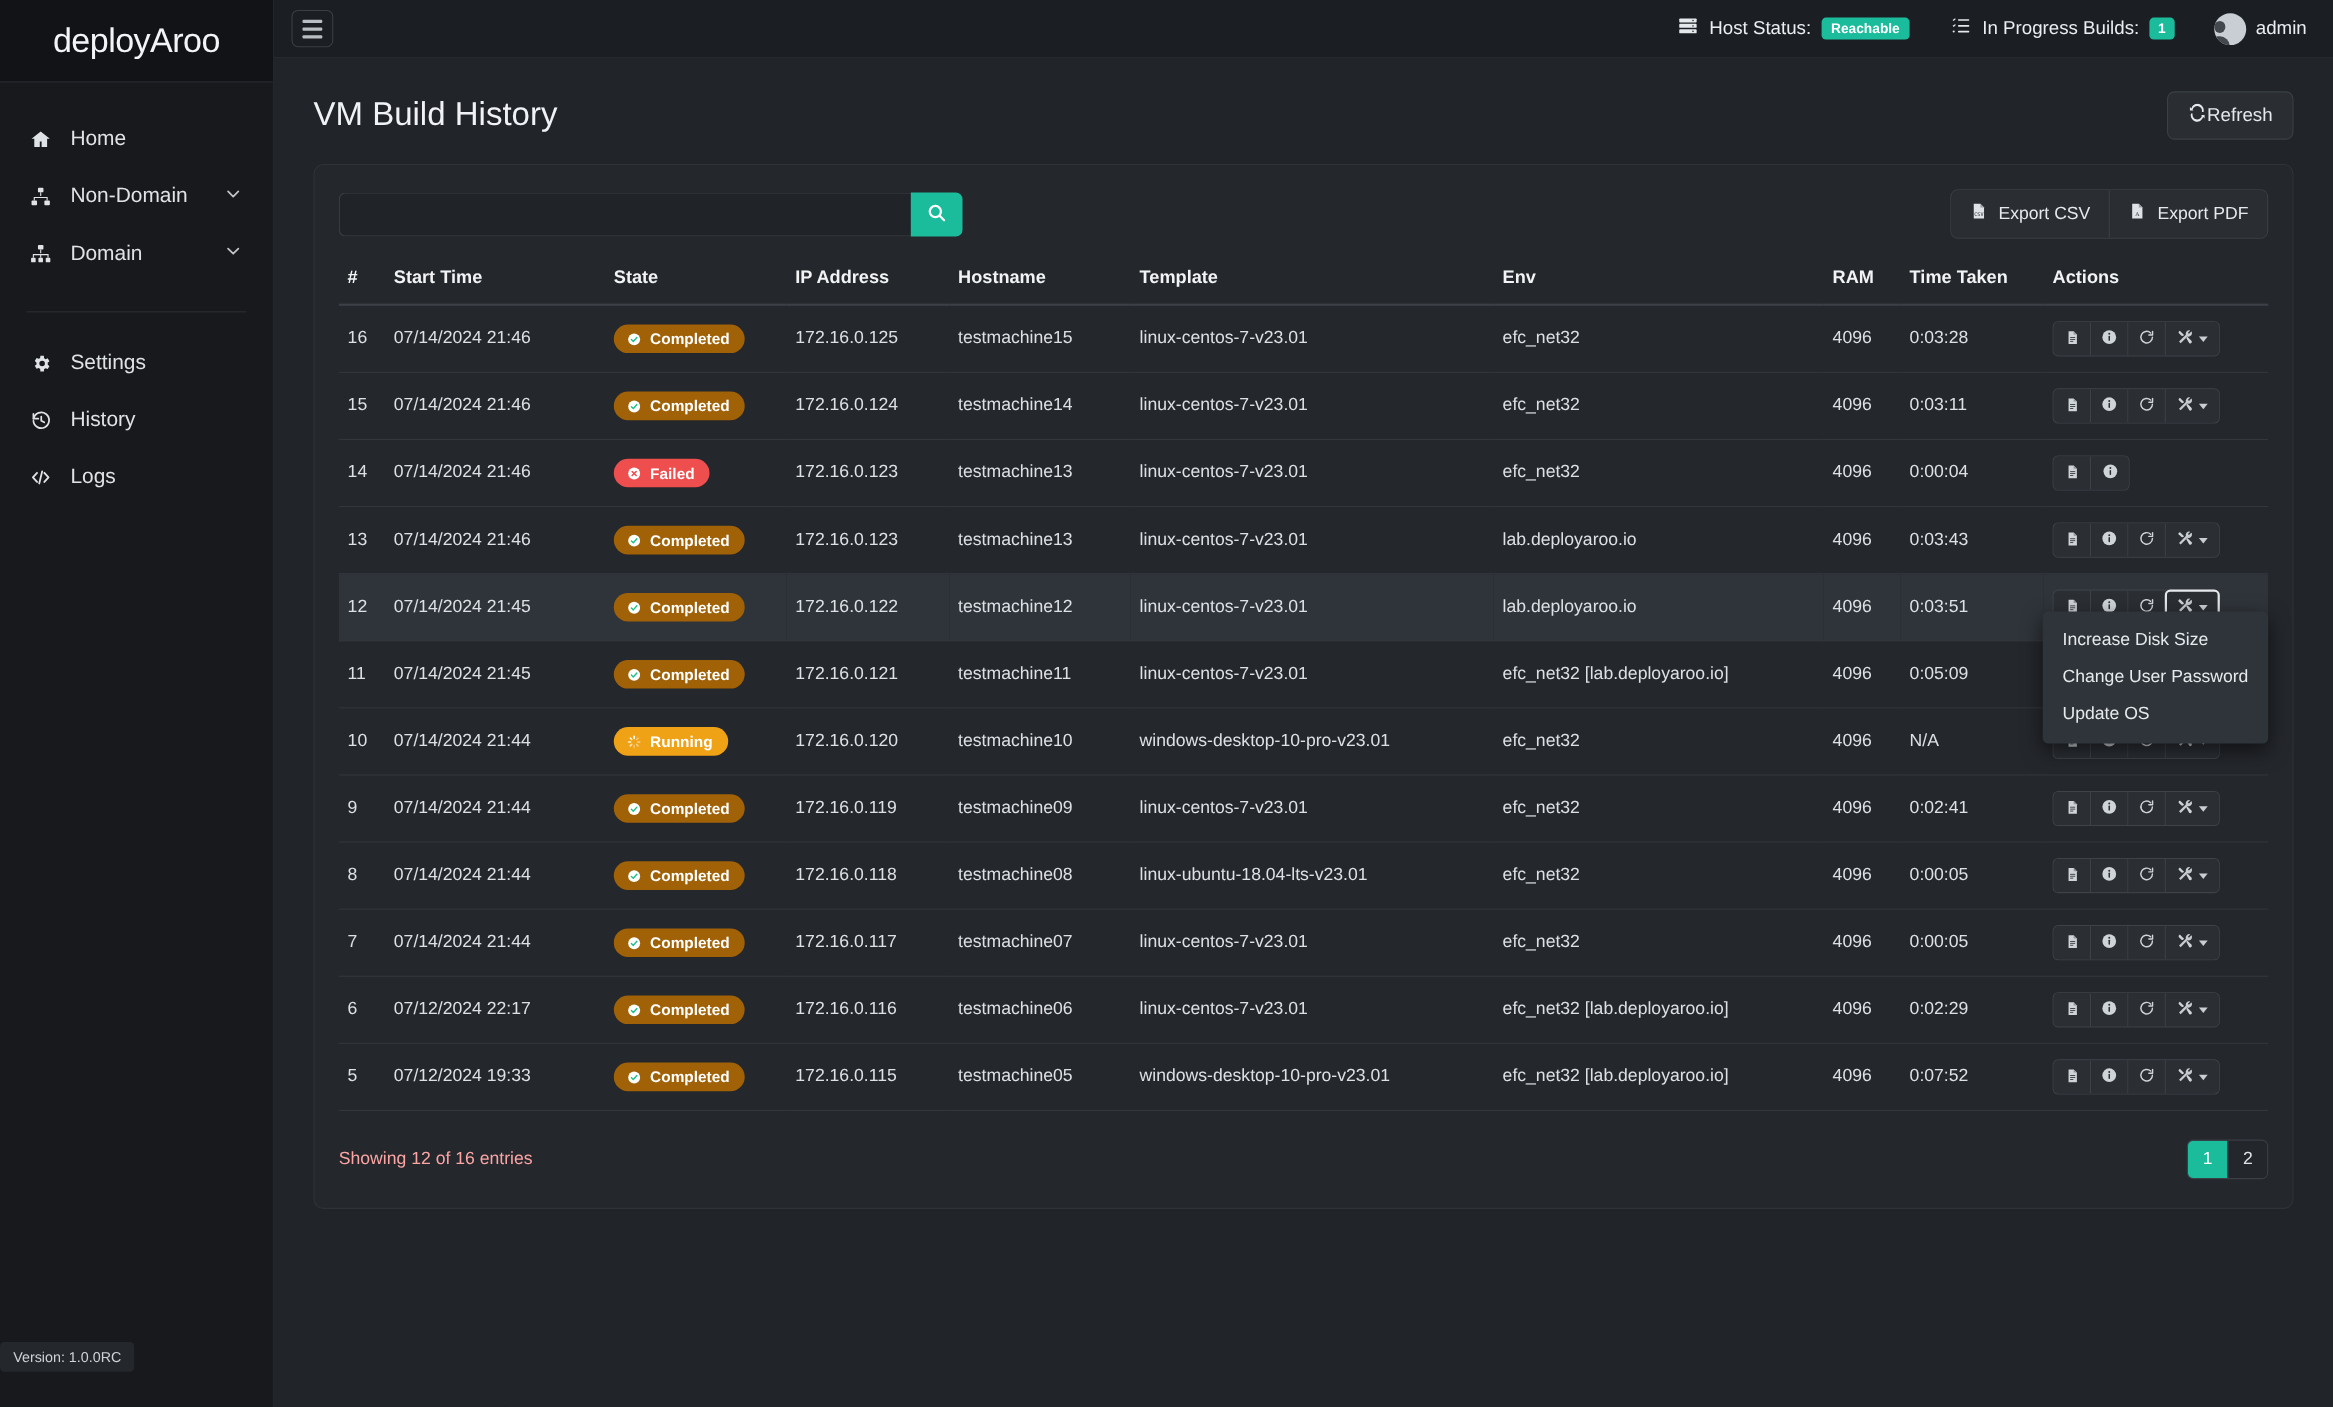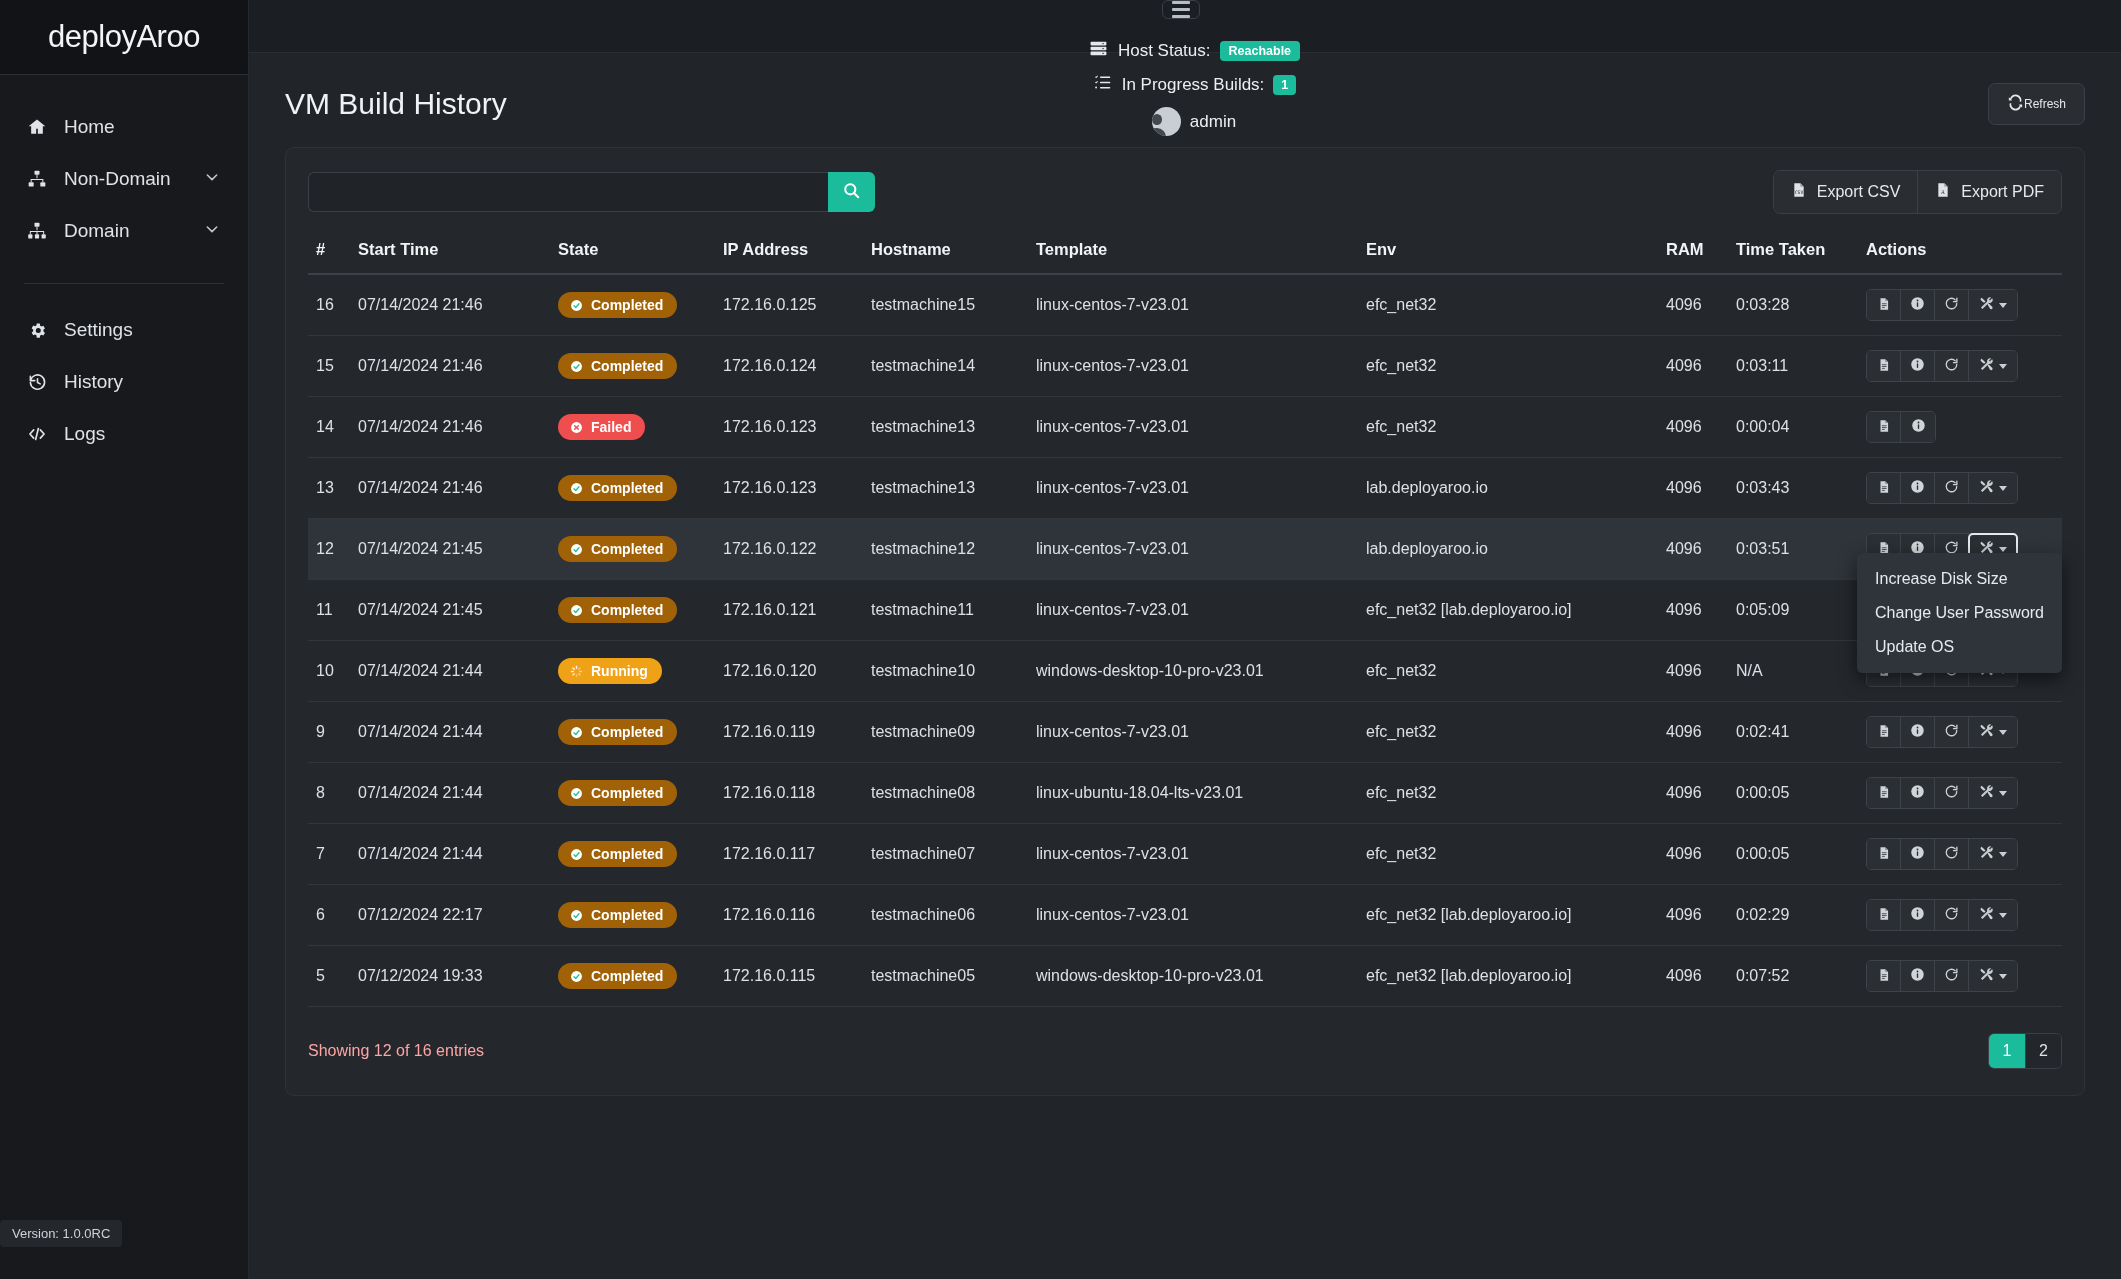--- a/index.html
+++ b/index.html
@@ -50,21 +50,20 @@
   }
 
   
   .main { flex: 1; display: flex; flex-direction: column; min-width: 0; background: #212428; }
 
   .topbar {
     height: 53px; background: #1b1e22;
     display: flex; align-items: center;
     padding: 0 24px 0 16px; gap: 10px;
     border-bottom: 1px solid #2a2d32;
-    flex-direction: column;
   }
   .hamburger {
     width: 38px; height: 34px; border: 1px solid #3b3f45; border-radius: 6px;
     display: flex; flex-direction: column; align-items: center; justify-content: center; gap: 4px;
     cursor: pointer; background: transparent;
   }
   .hamburger span { display:block; width: 18px; height: 3px; background: #b9bec4; border-radius: 1px; }
   .topbar-spacer { flex: 1; }
   .topbar-group { display: flex; align-items: center; gap: 9px; margin-left: 26px; font-size: 17px; color: #eceff2; }
   .badge-pill {
@@ -84,21 +83,21 @@
 
   
   .page-head {
     display: flex; align-items: center; justify-content: space-between;
     padding: 30px 36px 14px 36px;
   }
   .page-title { font-size: 30px; font-weight: 400; color: #f0f2f5; }
   .btn-refresh {
     display: inline-flex; align-items: center; 
     background: #2a2e33; border: 1px solid #3b4046; border-radius: 7px;
-    color: #e6e9ec; font-size: 12px; padding: 10px 18px; cursor: pointer;
+    color: #e6e9ec; font-size: 17px; padding: 10px 18px; cursor: pointer;
   }
 
   
   .card {
     margin: 8px 36px 0 36px;
     background: #24272c;
     border: 1px solid #2f3338;
     border-radius: 9px;
     padding: 22px 22px 26px 22px;
   }

